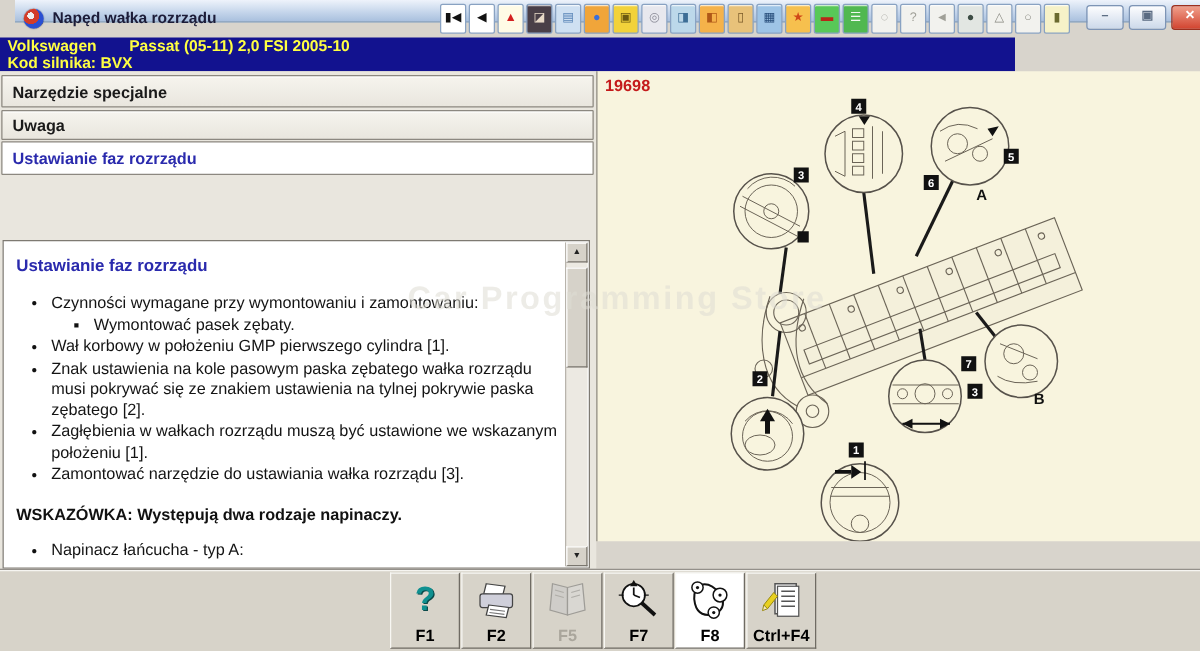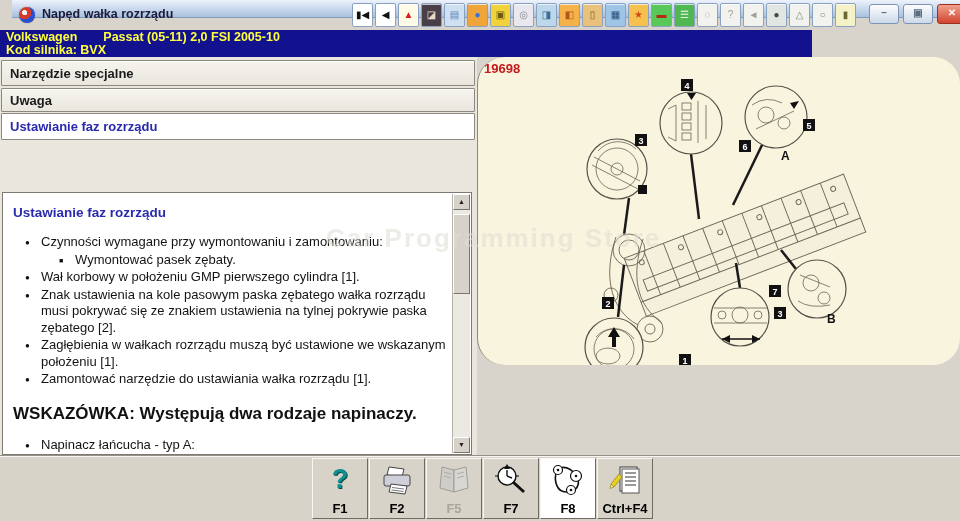--- a/index.html
+++ b/index.html
@@ -59,38 +59,38 @@
     position:absolute;left:2px;top:135px;width:470px;height:263px;box-sizing:border-box;
     background:#fff;border:1px solid #7e7a72;overflow:hidden;
   }
   .content-inner{position:absolute;left:0;top:0;width:448px;padding:10px 0 0 10px;box-sizing:border-box;}
   .c-heading{font-size:13.5px;font-weight:700;color:#2a2aad;margin:2px 0 14px 0;}
   .blist{margin:0;padding:0;list-style:none;width:436px;}
   .blist li{position:relative;padding-left:28px;font-size:13px;line-height:16.5px;color:#141414;margin:1px 0;}
   .blist li::before{content:"●";position:absolute;left:12px;top:0;font-size:8px;line-height:17px;color:#111;}
   .blist li.sub{padding-left:62px;}
   .blist li.sub::before{content:"■";left:46px;font-size:7px;}
-  .c-note{font-size:17px;font-weight:700;color:#111;margin:16px 0 0 0;}
+  .c-note{font-size:13px;font-weight:700;color:#111;margin:16px 0 0 0;}
   .blist.tail{margin-top:13px;}
   
   .vscroll{position:absolute;right:1px;top:1px;width:17px;height:259px;background:#ece9e2;border-left:1px solid #b8b4ac;}
   .sbtn{
     position:absolute;left:0;width:17px;height:16px;background:#d6d2c9;
     border:1px solid;border-color:#fff #7a766e #7a766e #fff;box-sizing:border-box;
     font-size:7px;text-align:center;line-height:14px;color:#222;
   }
   .sbtn.up{top:0;} .sbtn.down{bottom:0;}
   .sthumb{
     position:absolute;left:0;top:20px;width:17px;height:80px;background:#d6d2c9;
     border:1px solid;border-color:#fff #7a766e #7a766e #fff;box-sizing:border-box;
   }
   
   .diagram-panel{
-    position:absolute;left:477px;top:57px;width:483px;height:308px;background:#f8f4de;
-    border-left:1px solid #8c8880;box-sizing:border-box;overflow:hidden;border-radius:27px;
+    position:absolute;left:477px;top:57px;width:483px;height:376px;background:#f8f4de;
+    border-left:1px solid #8c8880;box-sizing:border-box;overflow:hidden;
   }
   .fig-num{position:absolute;left:6px;top:4px;font-size:13px;font-weight:700;color:#c41a1a;}
   .diagram-svg{position:absolute;left:0;top:0;}
   
   .watermark{
     position:absolute;left:326px;top:223px;z-index:40;pointer-events:none;
     font-size:26px;font-weight:700;letter-spacing:2px;white-space:nowrap;
     color:rgba(222,220,212,0.55);
   }
   
@@ -162,21 +162,21 @@
 
   <div class="content-box">
     <div class="content-inner">
       <div class="c-heading">Ustawianie faz rozrządu</div>
       <ul class="blist">
         <li>Czynności wymagane przy wymontowaniu i zamontowaniu:</li>
         <li class="sub">Wymontować pasek zębaty.</li>
         <li>Wał korbowy w położeniu GMP pierwszego cylindra [1].</li>
         <li>Znak ustawienia na kole pasowym paska zębatego wałka rozrządu musi pokrywać się ze znakiem ustawienia na tylnej pokrywie paska zębatego [2].</li>
         <li>Zagłębienia w wałkach rozrządu muszą być ustawione we wskazanym położeniu [1].</li>
-        <li>Zamontować narzędzie do ustawiania wałka rozrządu [1].</li>
+        <li>Zamontować narzędzie do ustawiania wałka rozrządu [3].</li>
       </ul>
       <div class="c-note">WSKAZÓWKA: Występują dwa rodzaje napinaczy.</div>
       <ul class="blist tail">
         <li>Napinacz łańcucha - typ A:</li>
       </ul>
     </div>
     <div class="vscroll">
       <div class="sbtn up">▲</div>
       <div class="sthumb"></div>
       <div class="sbtn down">▼</div>

